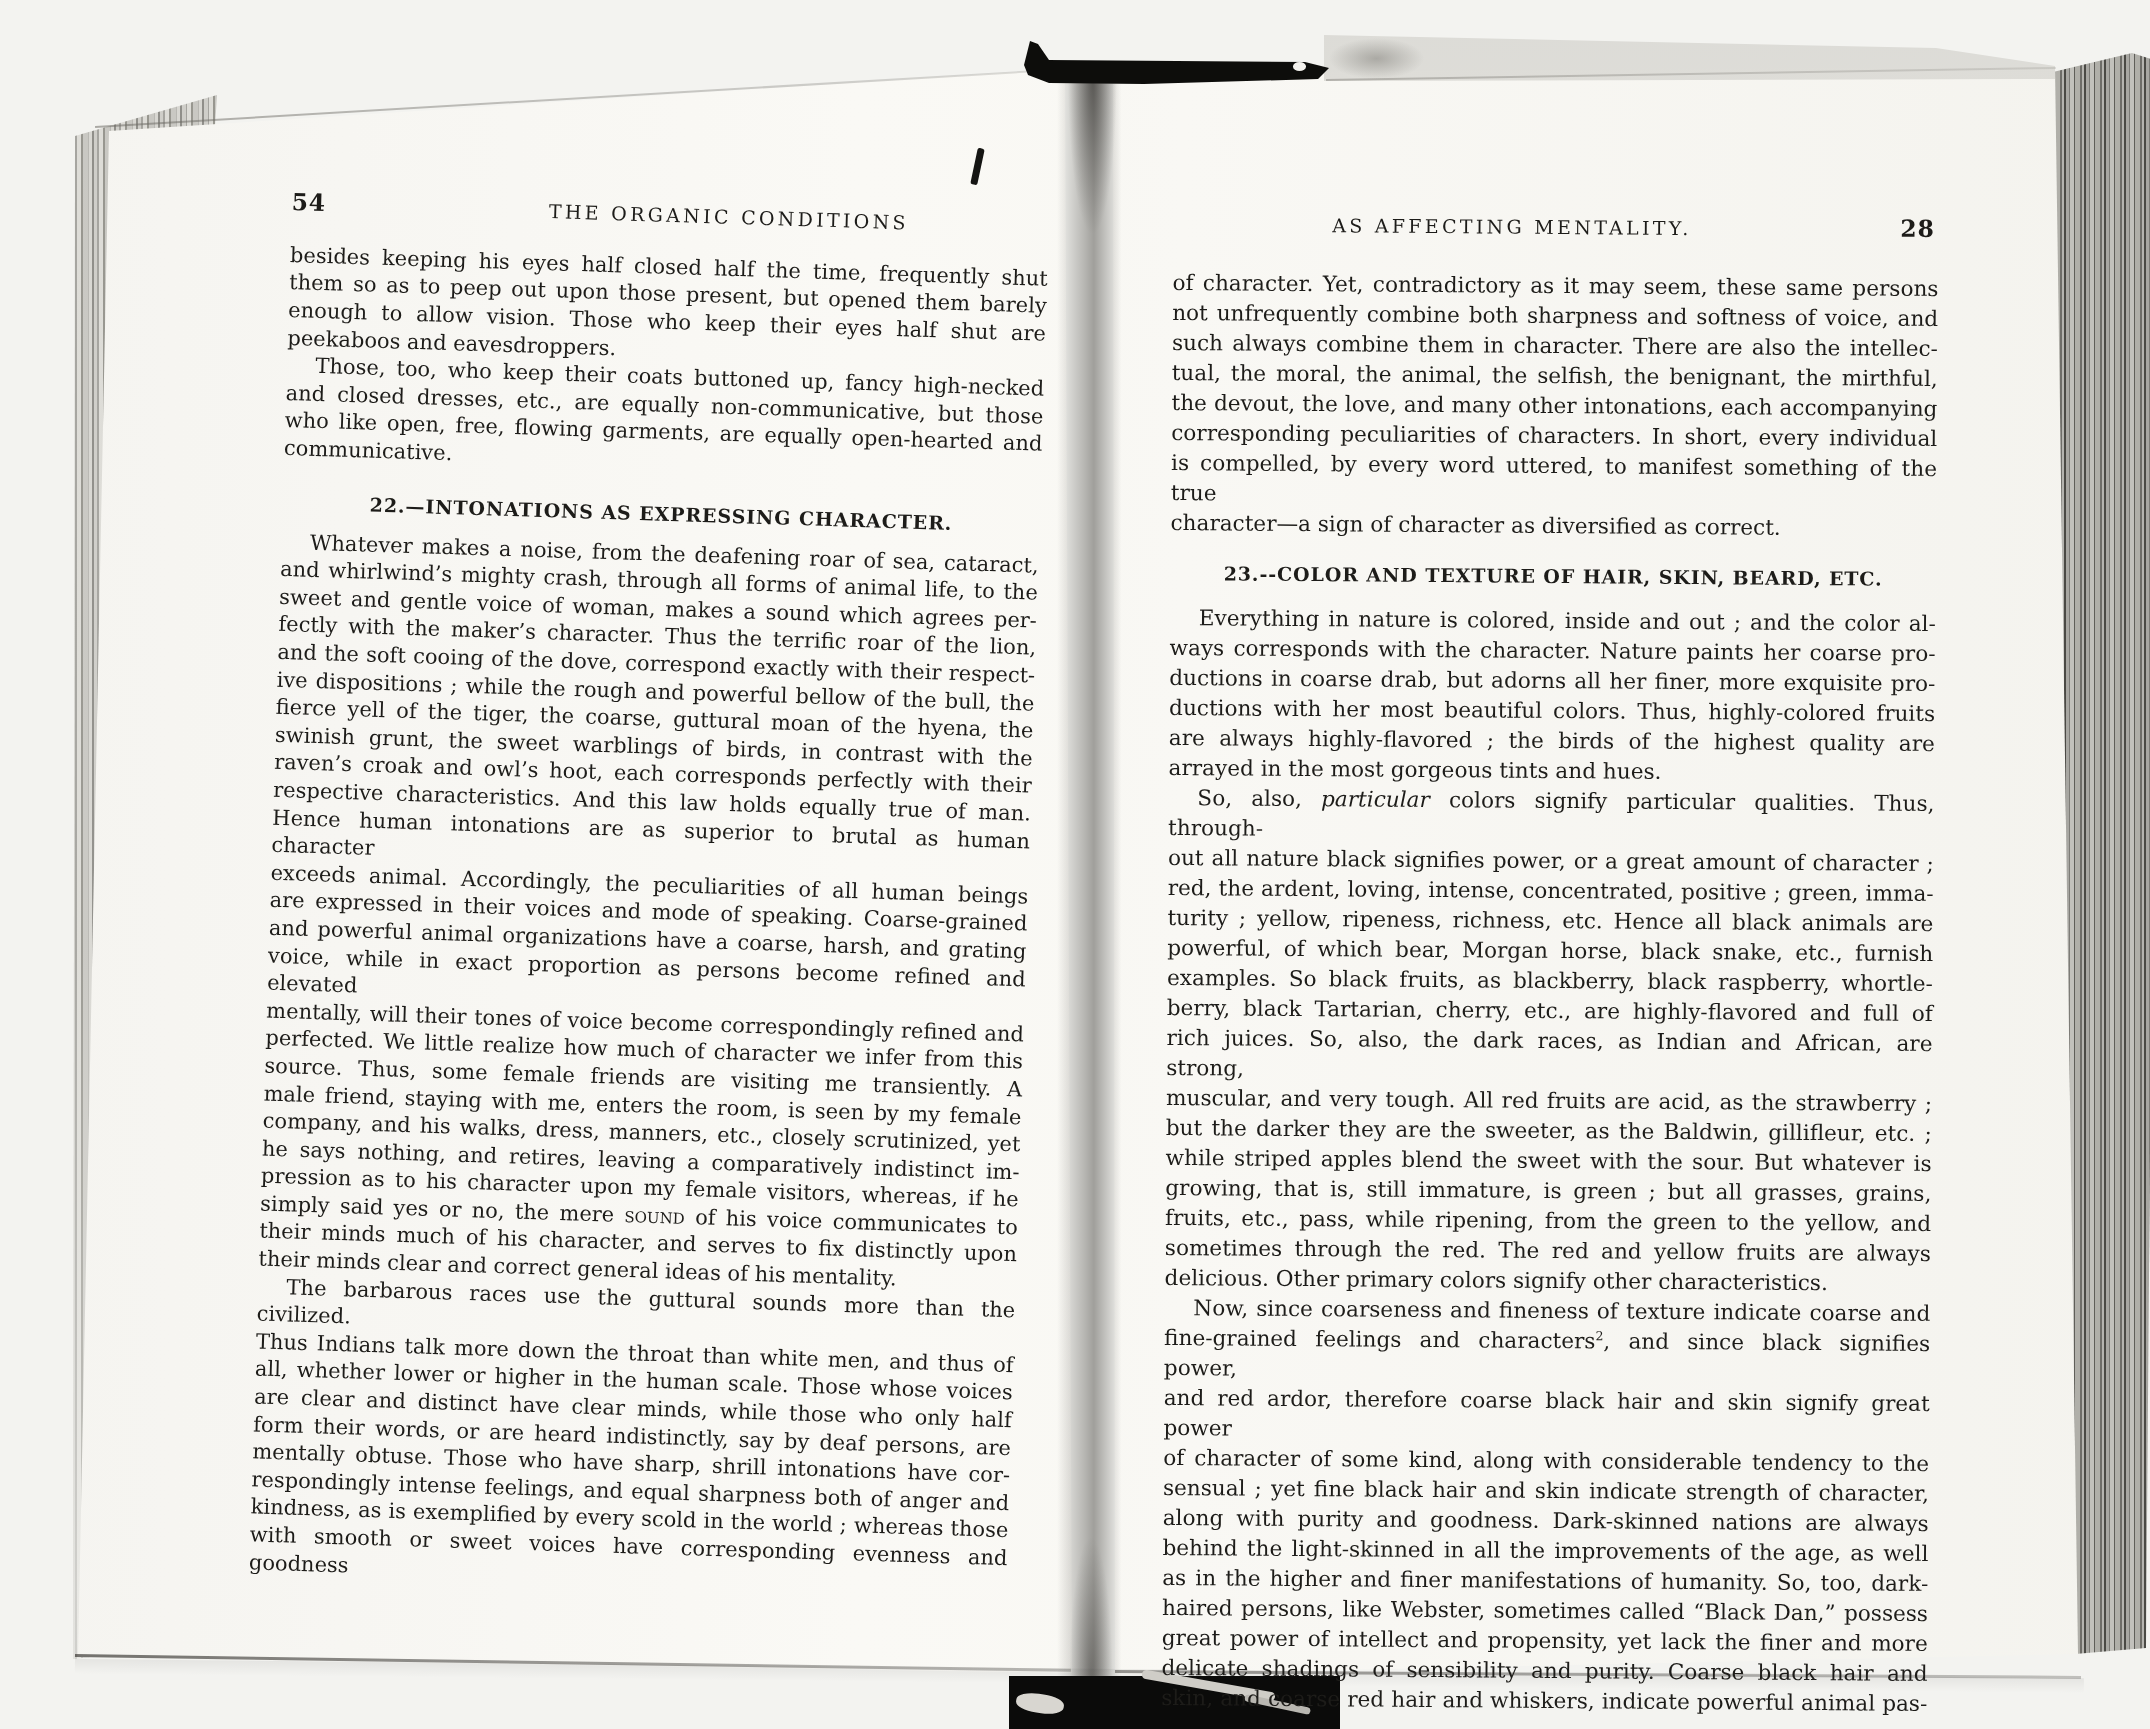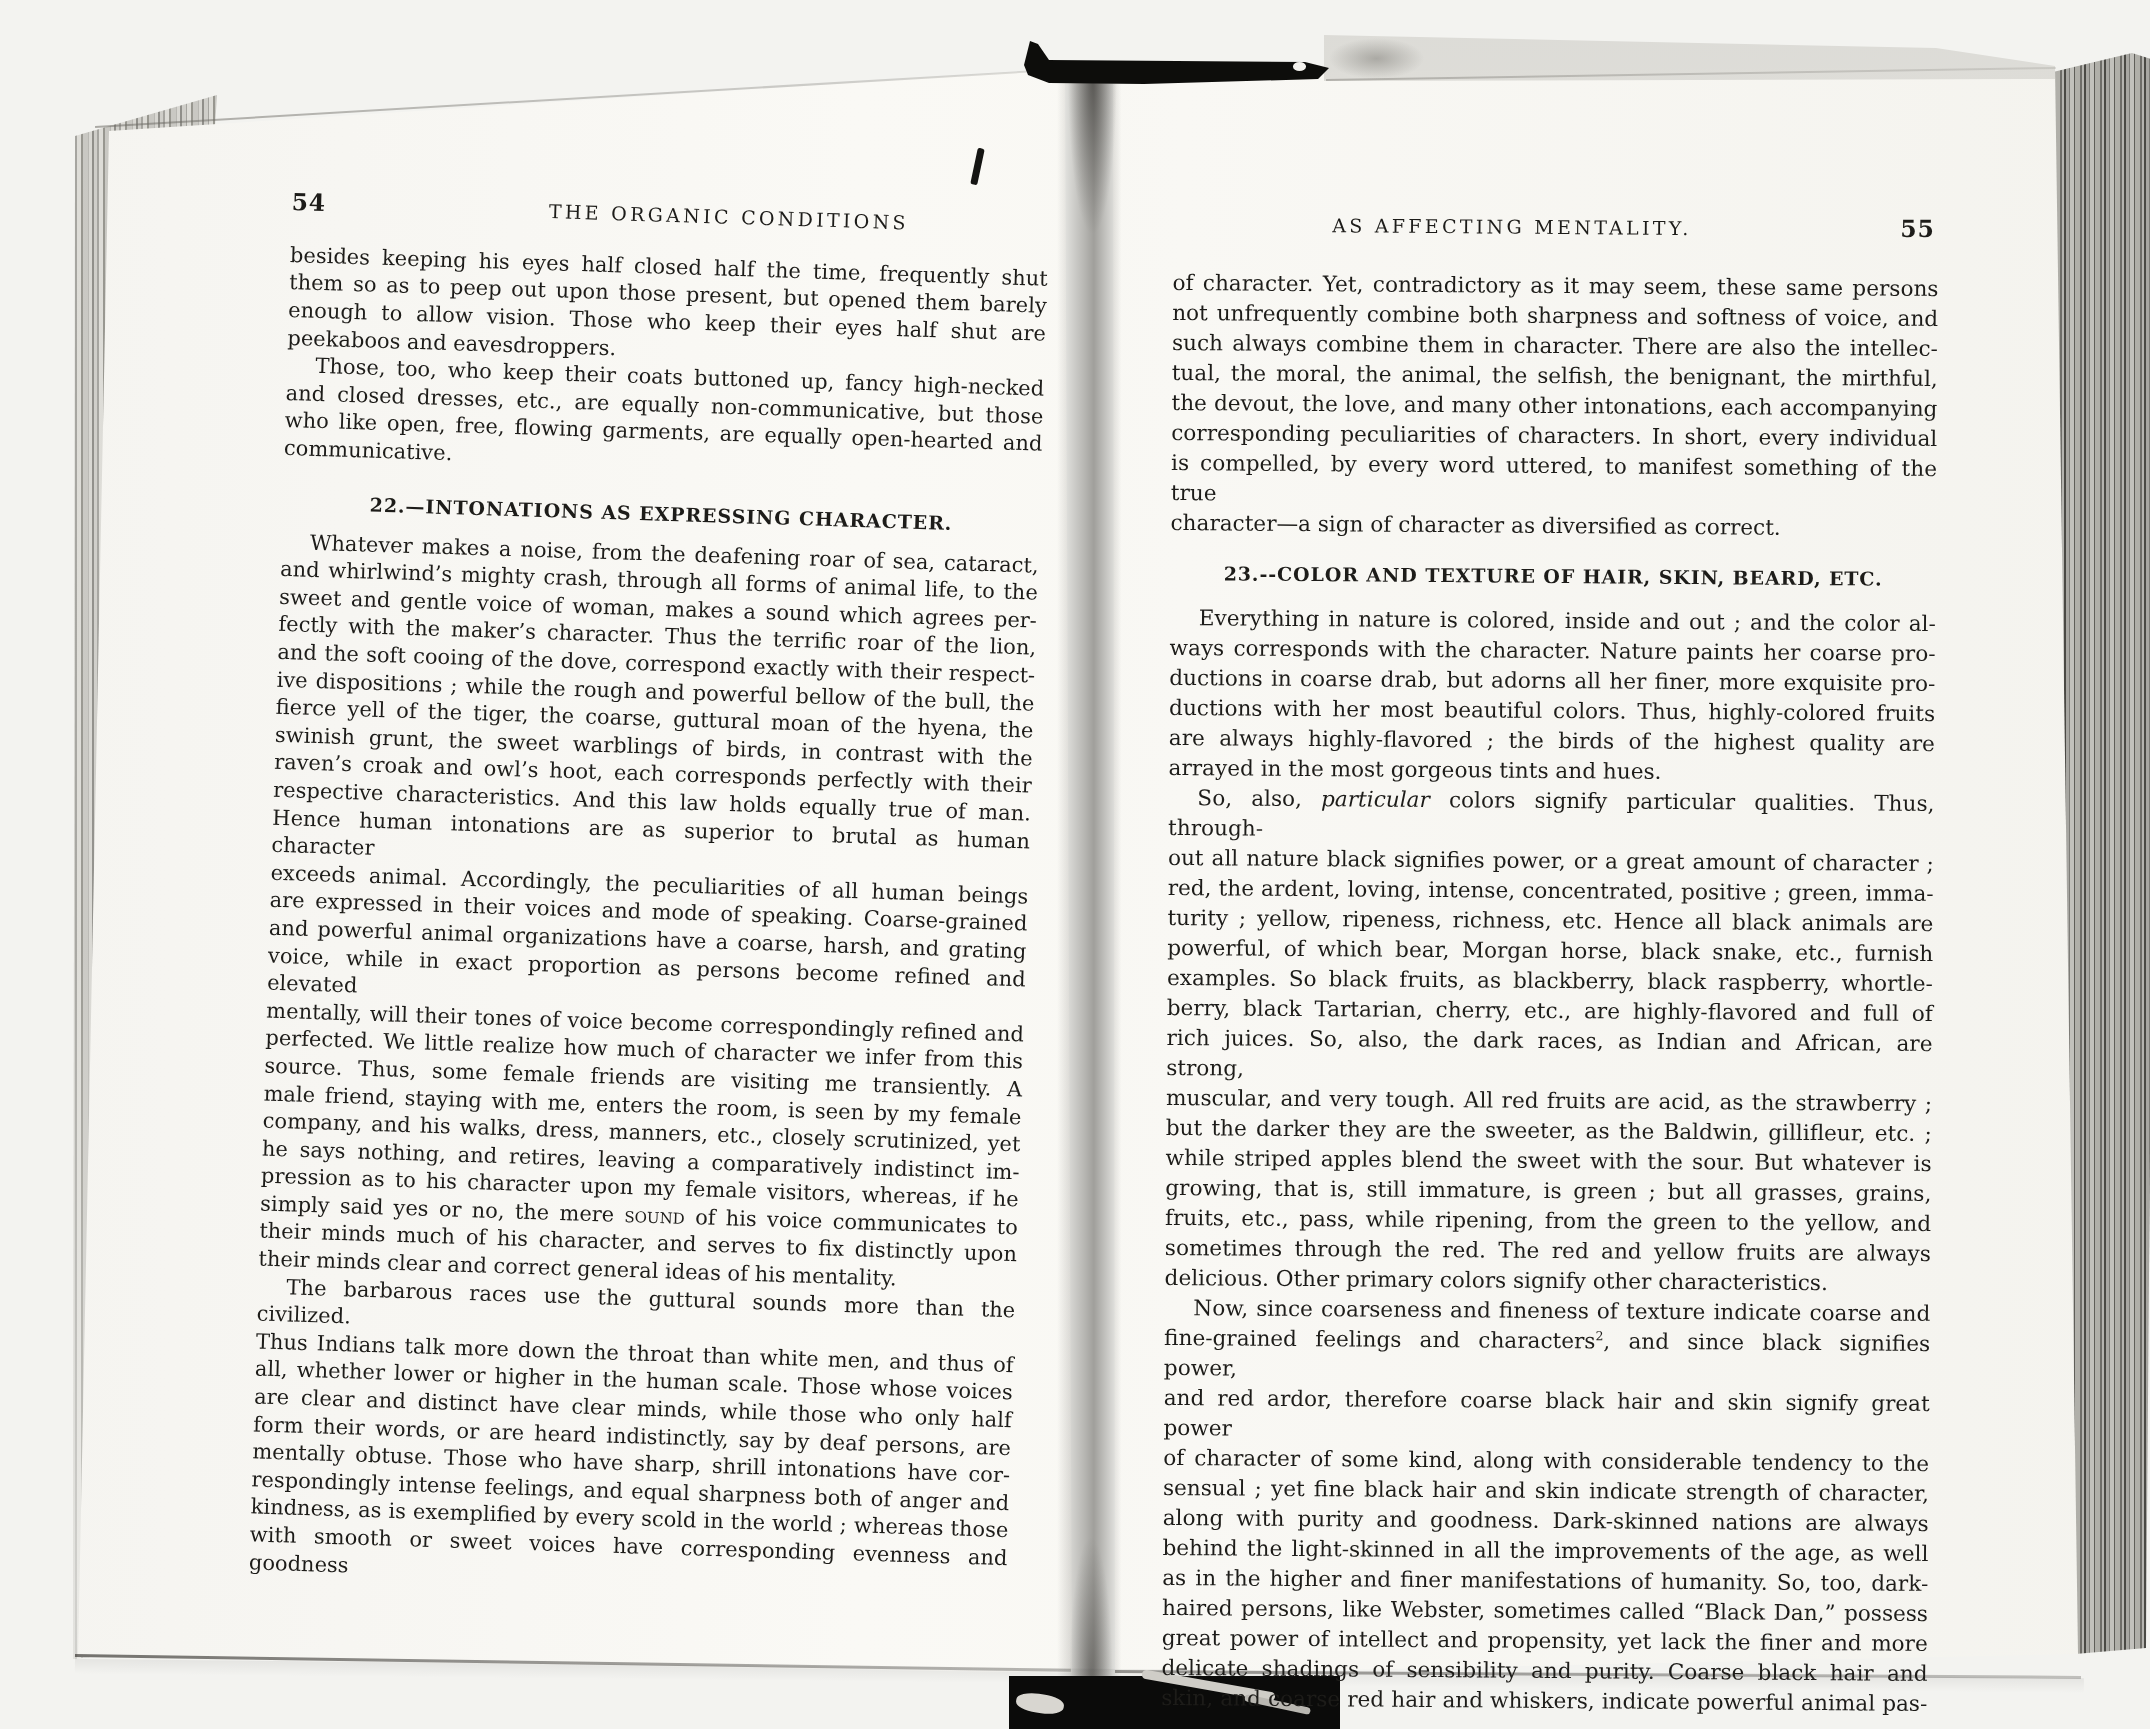--- a/index.html
+++ b/index.html
@@ -196,21 +196,21 @@
         <div class="line">respondingly intense feelings, and equal sharpness both of anger and</div>
         <div class="line">kindness, as is exemplified by every scold in the world ; whereas those</div>
         <div class="line">with smooth or sweet voices have corresponding evenness and goodness</div>
       </div>
     </div>
 </div>
 
 <div class="text-block text-right">
   <div class="running-head">
     <span class="rh-title">AS AFFECTING MENTALITY.</span>
-    <span class="pageno pr">55</span>
+    <span class="pageno pr">28</span>
   </div>
   <div class="body">
       <div class="para">
         <div class="line">of character.  Yet, contradictory as it may seem, these same persons</div>
         <div class="line">not unfrequently combine both sharpness and softness of voice, and</div>
         <div class="line">such always combine them in character.  There are also the intellec-</div>
         <div class="line">tual, the moral, the animal, the selfish, the benignant, the mirthful,</div>
         <div class="line">the devout, the love, and many other intonations, each accompanying</div>
         <div class="line">corresponding peculiarities of characters.  In short, every individual</div>
         <div class="line">is compelled, by every word uttered, to manifest something of the true</div>

